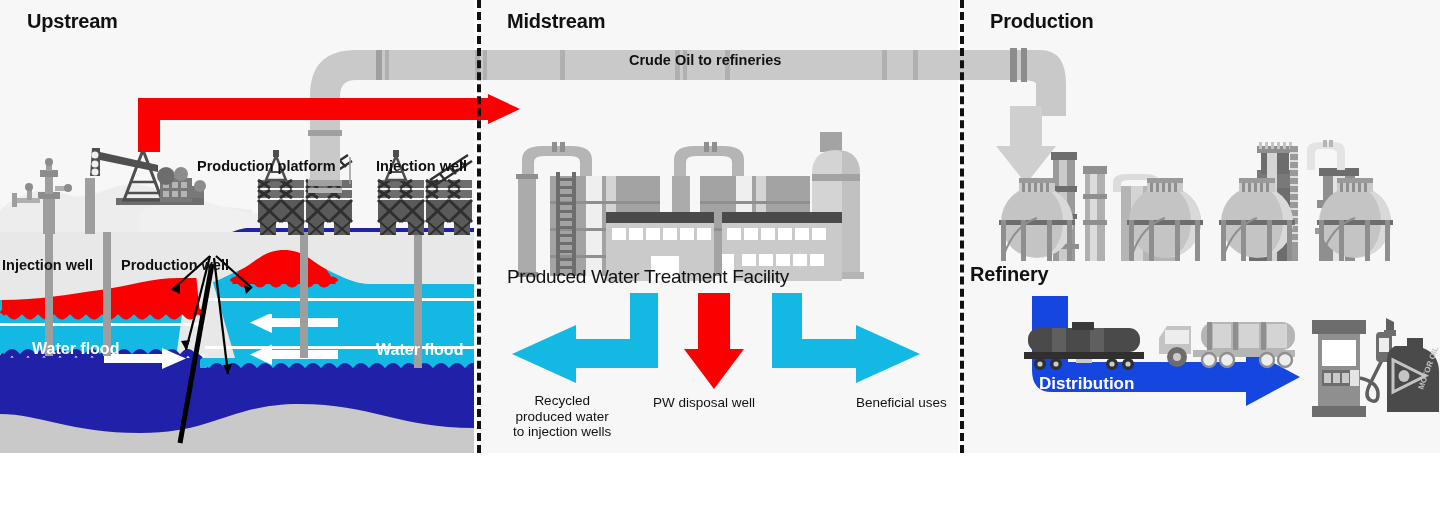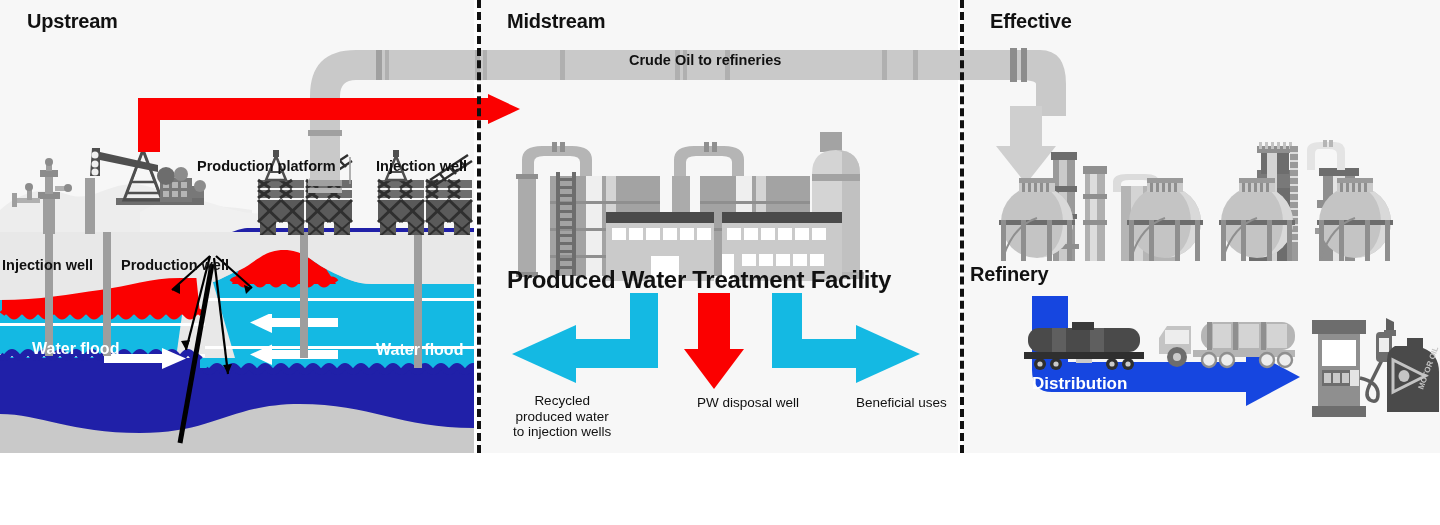--- a/index.html
+++ b/index.html
@@ -29,24 +29,24 @@
   .up-label { position:absolute; font-size:14.5px; font-weight:bold; color:#111; white-space:nowrap;margin-top:24px; }
   .up-label-white { position:absolute; font-size:16px; font-weight:bold; color:#fff; white-space:nowrap; }
   .up-label-small { position:absolute; font-size:13px; font-weight:bold; color:#111; line-height:1.08; }
 
   
   #crude-label { position:absolute; font-size:14.5px; font-weight:bold; color:#111; white-space:nowrap; }
 
   
   .headline { position:absolute; font-size:19.5px; font-weight:bold; color:#111;
               line-height:1.13; letter-spacing:-0.3px; }
-  .facility-title { position:absolute; font-size:24px; font-weight:bold; color:#111;
+  .facility-title { position:absolute; font-size:19px; font-weight:normal; color:#111;
                     letter-spacing:-0.3px; white-space:nowrap; }
   .mid-cap { position:absolute; font-size:13.5px; font-weight:normal; color:#111; line-height:1.16;text-align:center; }
-  #distribution-label { position:absolute; font-size:17px; font-weight:bold; color:#fff; white-space:nowrap; }
+  #distribution-label { position:absolute; font-size:17px; font-weight:bold; color:#fff; white-space:nowrap;margin-left:7px; }
   .generic { position:absolute; }
 </style>
 </head>
 <body>
 
 <div id="stage">
 
   <div class="panel" id="panel-up"></div>
   <div class="panel" id="panel-mid"></div>
   <div class="panel" id="panel-down"></div>
@@ -654,38 +654,38 @@
     <polygon points="14,30 14,62 46,46" fill="none" stroke="#c4c4c4" stroke-width="3"></polygon>
     <ellipse cx="25" cy="46" rx="5.5" ry="6" fill="#c4c4c4"></ellipse>
     <text x="44" y="60" fill="#c4c4c4" font-size="8" font-weight="bold" font-family="Liberation Sans, sans-serif" transform="rotate(-70 44 60)">MOTOR OIL</text>
   </svg>
 
   <div class="divider" id="div1"></div>
   <div class="divider" id="div2"></div>
 
   <div class="section-title" style="left:27px;top:10px;">Upstream</div>
   <div class="section-title" style="left:507px;top:10px;">Midstream</div>
-  <div class="section-title" style="left:990px;top:10px;">Effective</div>
+  <div class="section-title" style="left:990px;top:10px;">Production</div>
 
   <div class="up-label" style="left:197px;top:134px;">Production platform</div>
   <div class="up-label" style="left:376px;top:134px;">Injection well</div>
   <div class="up-label" style="left:2px;top:233px;">Injection well</div>
   <div class="up-label" style="left:121px;top:233px;">Production well</div>
 
 
   <div class="up-label-white" style="left:32px;top:340px;">Water flood</div>
   <div class="up-label-white" style="left:376px;top:341px;">Water flood</div>
 
 
   <div class="facility-title" style="left:507px;top:266px;">Produced Water Treatment Facility</div>
 
   <div class="mid-cap" style="left:513px;top:393px;">
     <div>Recycled</div>
     <div>produced water</div>
     <div>to injection wells</div>
   </div>
-  <div class="mid-cap" style="left:697px;top:395px;">PW disposal well</div>
+  <div class="mid-cap" style="left:653px;top:395px;">PW disposal well</div>
   <div class="mid-cap" style="left:808px;top:395px;padding-left:48px;">Beneficial uses</div>
 
   <div class="section-title" style="left:970px;top:263px;font-size:20px;">Refinery</div>
   <div id="distribution-label" style="left:1032px;top:374px;">Distribution</div>
 
 </div>
 
 </body></html>

